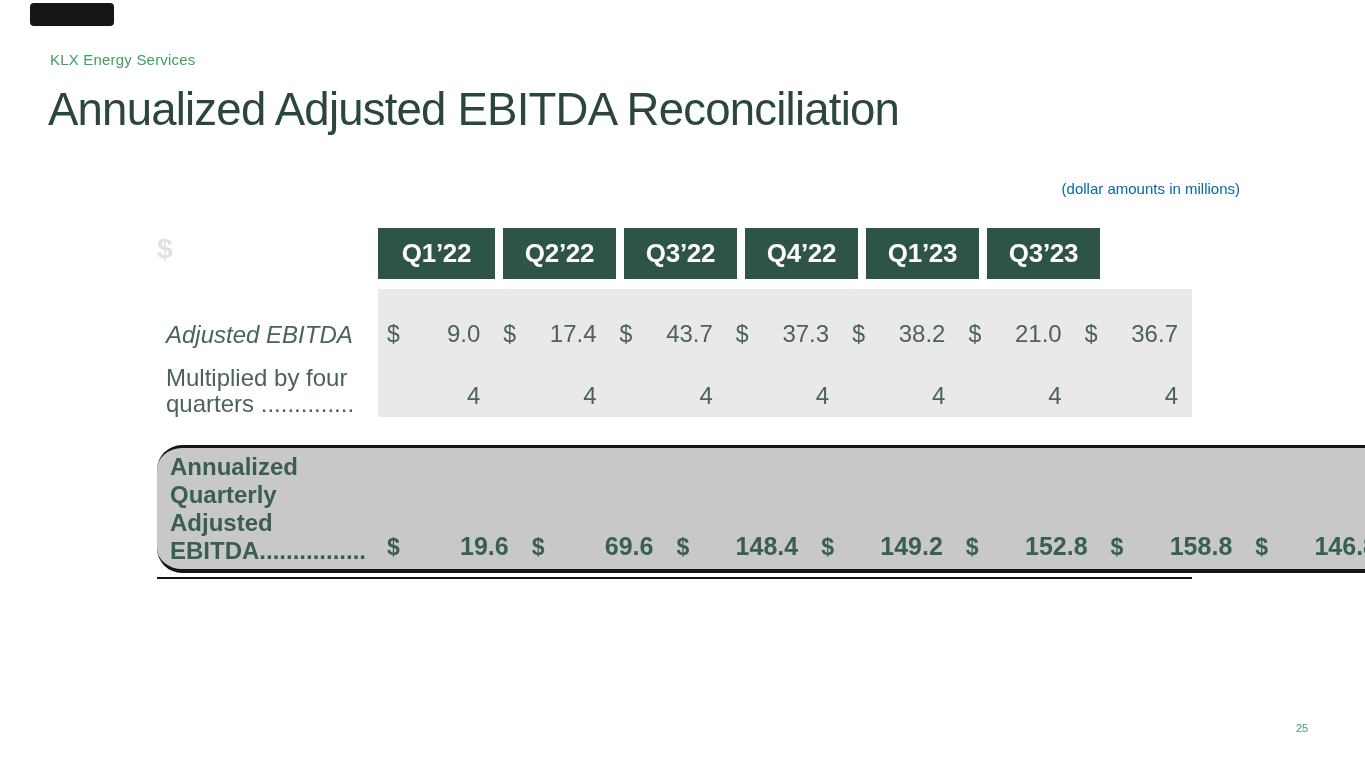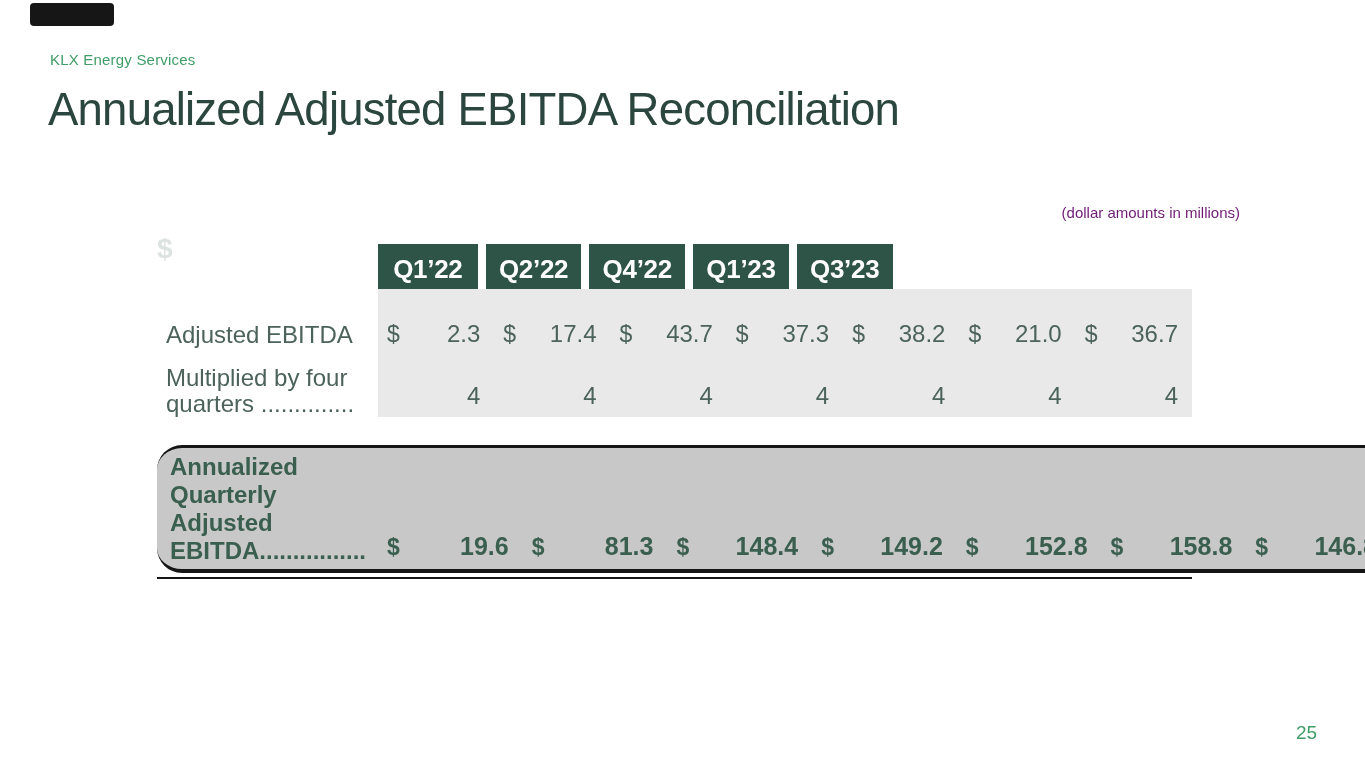--- a/index.html
+++ b/index.html
@@ -10,43 +10,43 @@
   
   .logo{position:absolute;left:30px;top:3px;width:84px;height:23px;background:#161616;border-radius:4px;}
   
   .eyebrow{position:absolute;left:50px;top:43px;font-size:15px;font-weight:500;color:#3F9E68;letter-spacing:.2px;margin-top:8px;}
   
   .title{
     position:absolute;left:48px;top:82px;font-size:46px;font-weight:400;color:#2B463E;
     letter-spacing:-0.8px;white-space:nowrap;transform:scaleX(.99);transform-origin:left;
   }
   
-  .note{position:absolute;right:125px;top:204px;font-size:15px;color:#701a75;}
+  .note{position:absolute;right:125px;top:180px;font-size:15px;color:#0369a1;}
   
   .watermark{position:absolute;left:157px;top:233px;font-size:28px;font-weight:700;color:#9FB0A9;opacity:.35;}
   
   .qheader{
-    position:absolute;left:378px;top:244px;width:726px;height:51px;
-    display:grid;grid-template-columns:repeat(7,1fr);
+    position:absolute;left:378px;top:228px;width:726px;height:51px;
+    display:grid;grid-template-columns:repeat(6,1fr);
   }
   .qh{
     background:#2E5347;color:#FDFDFD;margin:0 4px;
     display:flex;align-items:center;justify-content:center;
     font-size:26px;font-weight:700;letter-spacing:-0.3px;
   }
   .qh:first-child{margin-left:0;}
   .qh:last-child{margin-right:4px;}
   
   .datagrid{
     position:absolute;left:157px;top:289px;width:1035px;
     display:grid;grid-template-columns:221px repeat(7,1fr);grid-template-rows:64px 64px;
     font-size:24px;color:#4C635B;
   }
   .lbl{background:#ffffff;padding-left:9px;}
-  .lbl-r1{align-self:end;padding-bottom:4px;white-space:nowrap;}
+  .lbl-r1{align-self:end;padding-bottom:4px;white-space:nowrap;font-style:italic;}
   .lbl-r2{padding-top:12px;line-height:26px;white-space:nowrap;}
   .cell{
     background:#E9E9E9;display:flex;align-items:flex-end;justify-content:space-between;
     padding:0 14px 5px 9px;
   }
   .cell.noDollar{justify-content:flex-end;padding-bottom:7px;}
   .cur{font-size:23px;}
   
   .totalband{
     position:absolute;left:157px;top:445px;width:1234px;
@@ -58,51 +58,52 @@
   .total-label{
     color:#3A5F4F;font-weight:700;font-size:24px;line-height:28px;
     padding:5px 0 0 13px;white-space:nowrap;
   }
   .tcell{
     display:flex;align-items:flex-end;justify-content:space-between;
     padding:0 14px 8px 9px;color:#3A5F4F;font-weight:700;font-size:25px;
   }
   .tcur{font-size:23px;}
   
-  .pagenum{position:absolute;left:1296px;top:722px;font-size:19px;color:#3F9E68;}
+  .pagenum{position:absolute;left:1296px;top:722px;font-size:11px;color:#3F9E68;}
 </style>
 </head>
 <body>
 
 <div class="slide">
 
   <div class="logo"></div>
 
   <div class="eyebrow">KLX Energy Services</div>
 
   <div class="title">Annualized Adjusted EBITDA Reconciliation</div>
 
   <div class="note">(dollar amounts in millions)</div>
 
   <div class="watermark">$</div>
 
   <div class="qheader">
     <div class="qh">Q1’22</div>
     <div class="qh">Q2’22</div>
+    <div class="qh">Q3’22</div>
     <div class="qh">Q4’22</div>
     <div class="qh">Q1’23</div>
     <div class="qh">Q3’23</div>
   </div>
 
   <div class="datagrid">
 
     <div class="lbl lbl-r1">Adjusted EBITDA</div>
     <div class="cell">
       <span class="cur">$</span>
-      <span>2.3</span>
+      <span>9.0</span>
     </div>
     <div class="cell">
       <span class="cur">$</span>
       <span>17.4</span>
     </div>
     <div class="cell">
       <span class="cur">$</span>
       <span>43.7</span>
     </div>
     <div class="cell">
@@ -155,21 +156,21 @@
       <div>Quarterly</div>
       <div>Adjusted</div>
       <div>EBITDA................</div>
     </div>
     <div class="tcell">
       <span class="tcur">$</span>
       <span>19.6</span>
     </div>
     <div class="tcell">
       <span class="tcur">$</span>
-      <span>81.3</span>
+      <span>69.6</span>
     </div>
     <div class="tcell">
       <span class="tcur">$</span>
       <span>148.4</span>
     </div>
     <div class="tcell">
       <span class="tcur">$</span>
       <span>149.2</span>
     </div>
     <div class="tcell">

